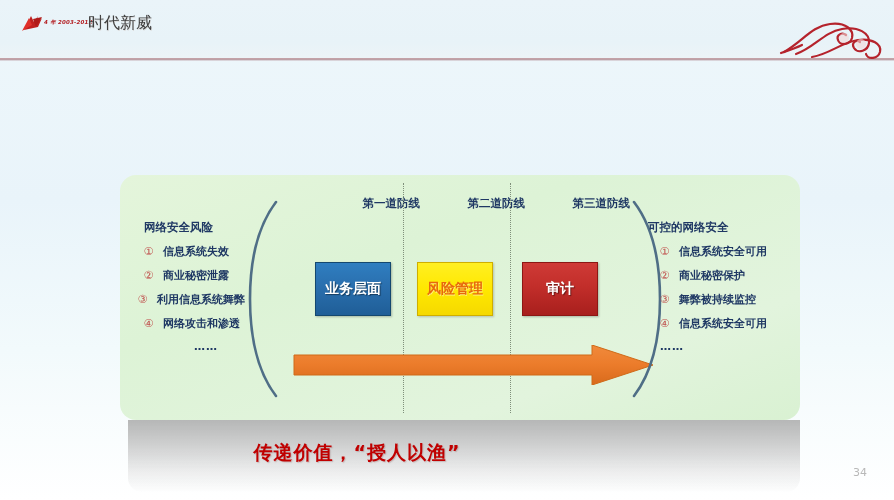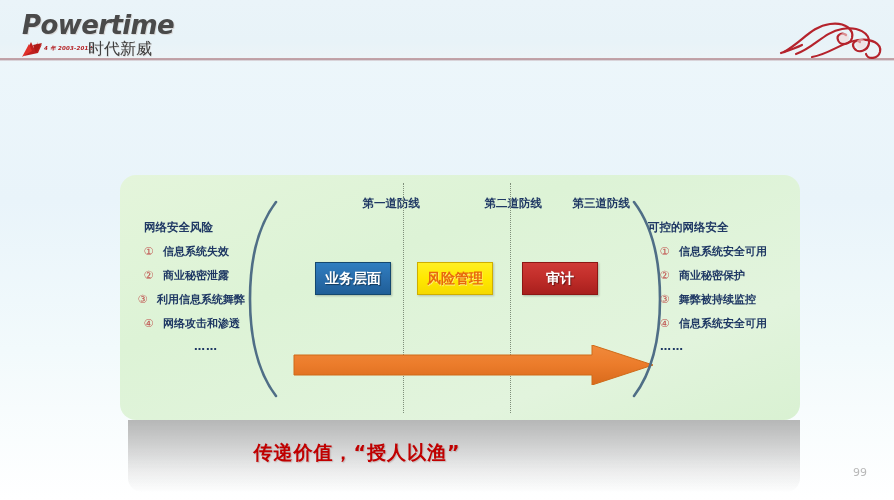--- a/index.html
+++ b/index.html
@@ -82,32 +82,32 @@
     border-radius:16px;
   }
 
   .lane-label {
     position:absolute; top:21px;
     font-size:11.5px; font-weight:bold; color:#1f3864;
     white-space:nowrap; text-align:right;
     font-family:"DejaVu Sans","Liberation Sans",sans-serif;
   }
   .lane1 { left:190px; width:110px; }
-  .lane2 { left:312px; width:110px; }
+  .lane2 { left:295px; width:110px; }
   .lane3 { left:400px; width:110px; }
 
   .divider {
     position:absolute; top:8px; height:230px; width:0;
     border-left:1.6px dotted #7f8f7a;
   }
   .div1 { left:283px; }
   .div2 { left:390px; }
 
   .stage {
-    position:absolute; width:76px; height:33px;
+    position:absolute; width:76px; height:54px;
     display:flex; align-items:center; justify-content:center;
     font-size:14px; font-weight:bold; white-space:nowrap;
     font-family:"DejaVu Sans","Liberation Sans",sans-serif;
   }
   .stage-business {
     left:195px; top:87px;
     background:linear-gradient(180deg,#2f7ec0 0%,#2a6fae 45%,#1f5e97 100%);
     border:1px solid #14486f; color:#ffffff;
     text-shadow:1px 1px 1px rgba(0,0,0,0.45);
     box-shadow:1px 1px 2px rgba(0,0,0,0.25);
@@ -181,21 +181,20 @@
 </style>
 </head>
 <body>
 
 <div id="slide">
 
   <div class="header-band"></div>
   <div class="header-rule"></div>
 
   <div class="logo">
-    <div class="logo-word">Powertime</div>
     <div class="logo-row2">
       <span class="logo-mark">
         <svg width="30" height="17" viewBox="0 0 30 17">
           <path d="M2 15 L9 1 L12 7 L16 1 L13 9 L20 3 L16 12 Z" fill="#c0201f"></path>
           <path d="M0 16 L7 3 L10 10 Z" fill="#e0302a"></path>
           <path d="M11 4 L20 2 L14 12 Z" fill="#b01a18"></path>
         </svg>
       </span>
       <span class="logo-years">4 年 2003-2013</span>
       <span class="logo-cn">时代新威</span>
@@ -295,15 +294,15 @@
       </div>
       <div class="li">
         <span class="li-num">④</span>
         <span class="li-txt">信息系统安全可用</span>
       </div>
       <div class="dots">……</div>
     </div>
   </div>
 
   <div class="bottom-text">传递价值，“授人以渔”</div>
-  <div class="page-num">99</div>
+  <div class="page-num">34</div>
 
 </div>
 
 </body></html>

